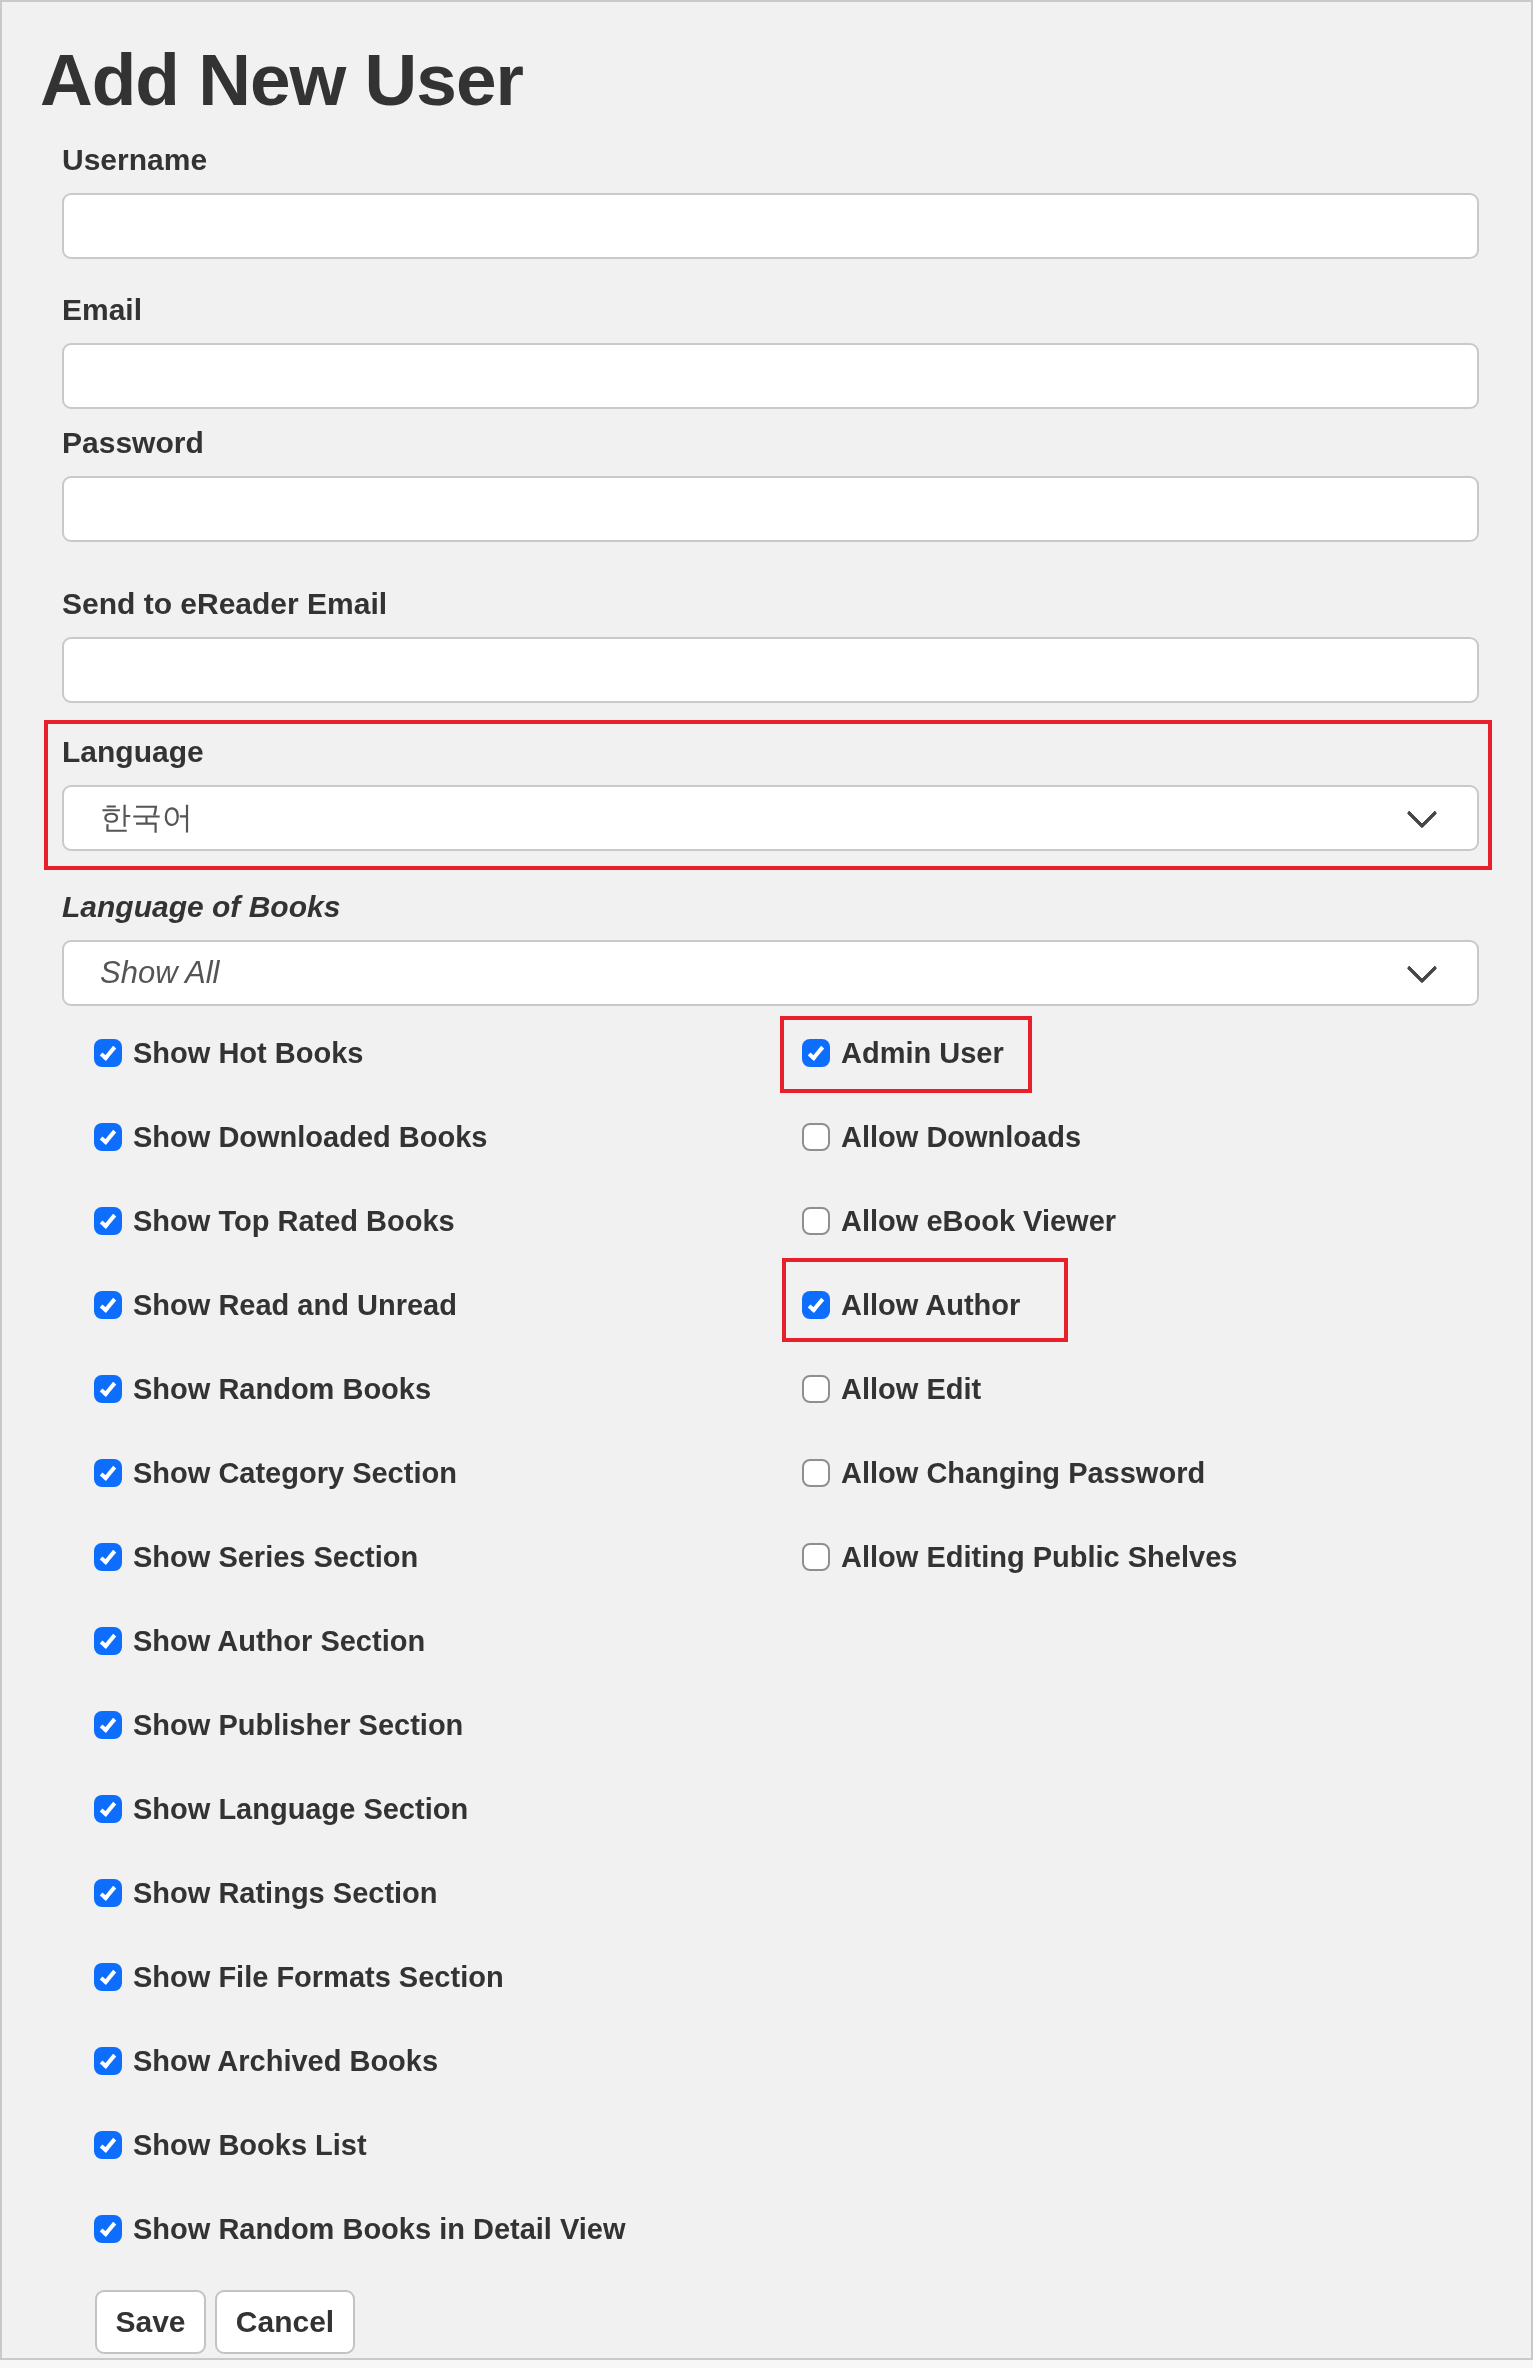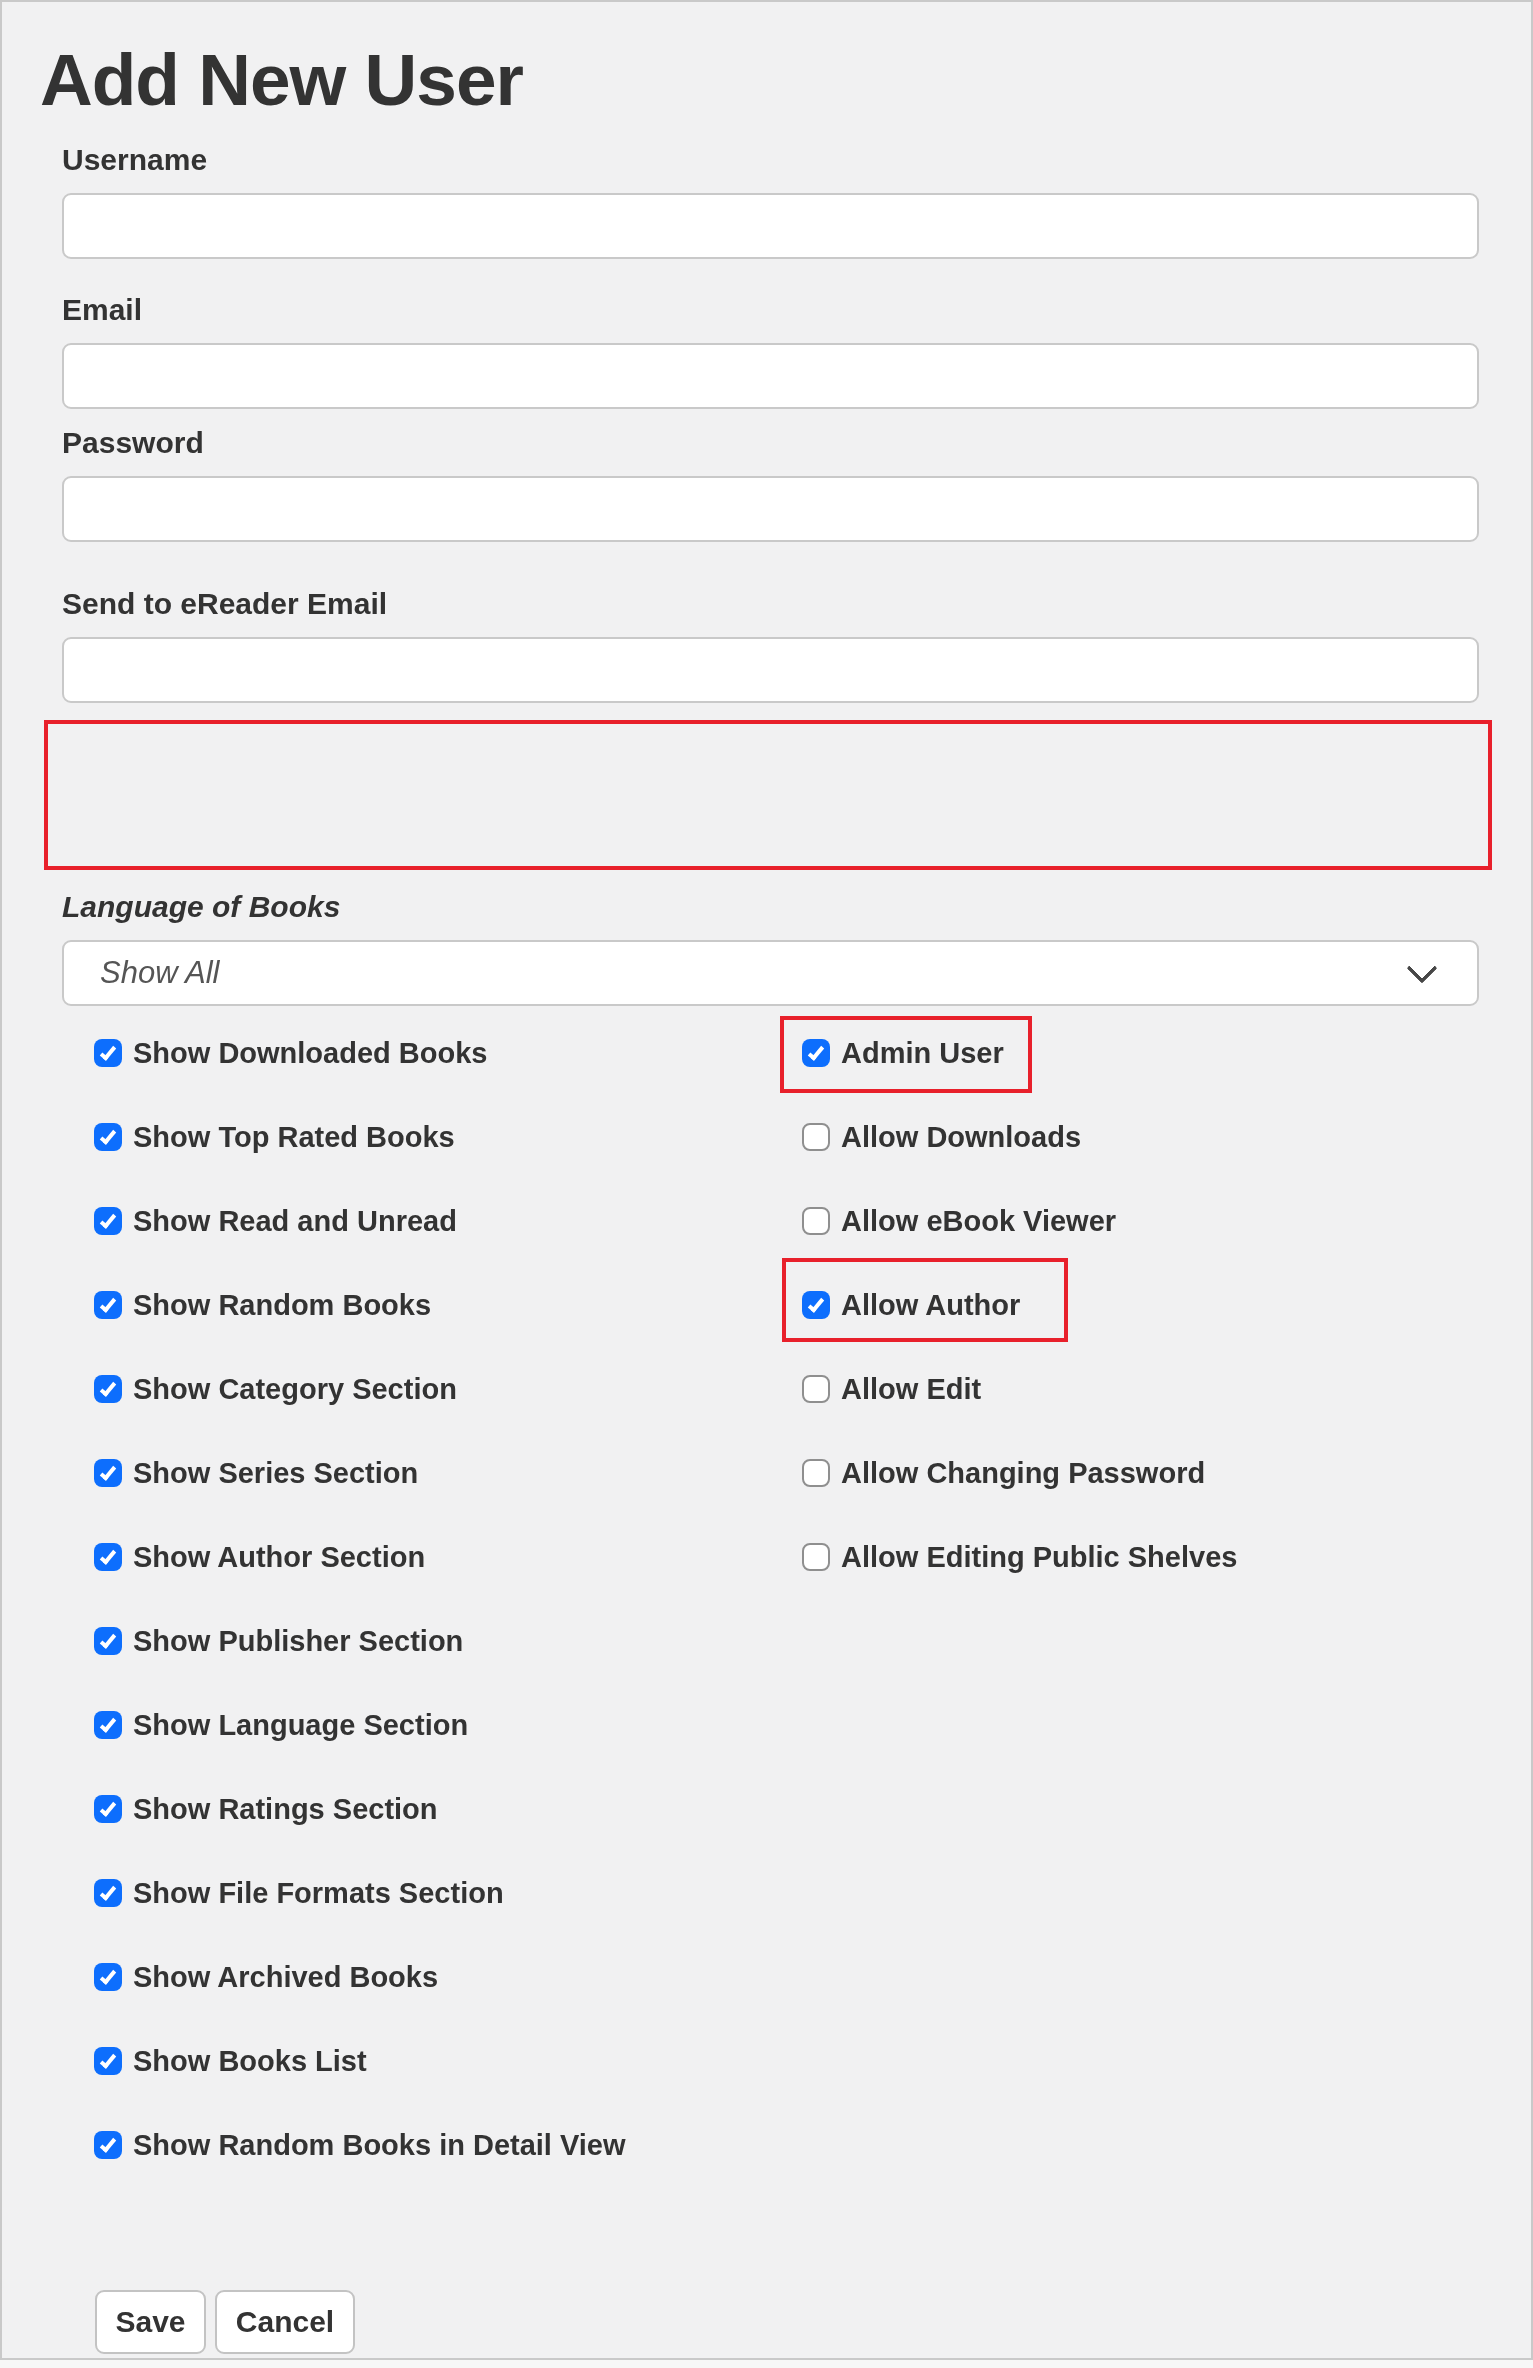--- a/index.html
+++ b/index.html
@@ -125,34 +125,47 @@
   <div class="form-group" style="top:424px;">
     <label class="field-label">Password</label>
     <input class="text-input" type="password" value="" style="">
   </div>
 
   <div class="form-group" style="top:585px;">
     <label class="field-label">Send to eReader Email</label>
     <input class="text-input" type="text" value="" style="">
   </div>
 
+  <div class="form-group" style="top:733px;">
+    <label class="field-label">Language</label>
+    <div class="select-box">
+      <span>한국어</span>
+      <span class="chevron-down"></span>
+    </div>
+  </div>
 
   <div class="form-group" style="top:888px;font-style:italic;">
     <label class="field-label">Language of Books</label>
     <div class="select-box">
       <span>Show All</span>
       <span class="chevron-down"></span>
     </div>
   </div>
 
   <div class="cb-col left">
     <label class="cb-row on">
         <span class="cb">
           <span class="check-icon"></span>
         </span>
+        <span class="cb-label">Show Hot Books</span>
+      </label>
+    <label class="cb-row on">
+        <span class="cb">
+          <span class="check-icon"></span>
+        </span>
         <span class="cb-label">Show Downloaded Books</span>
       </label>
     <label class="cb-row on">
         <span class="cb">
           <span class="check-icon"></span>
         </span>
         <span class="cb-label">Show Top Rated Books</span>
       </label>
     <label class="cb-row on">
         <span class="cb">

